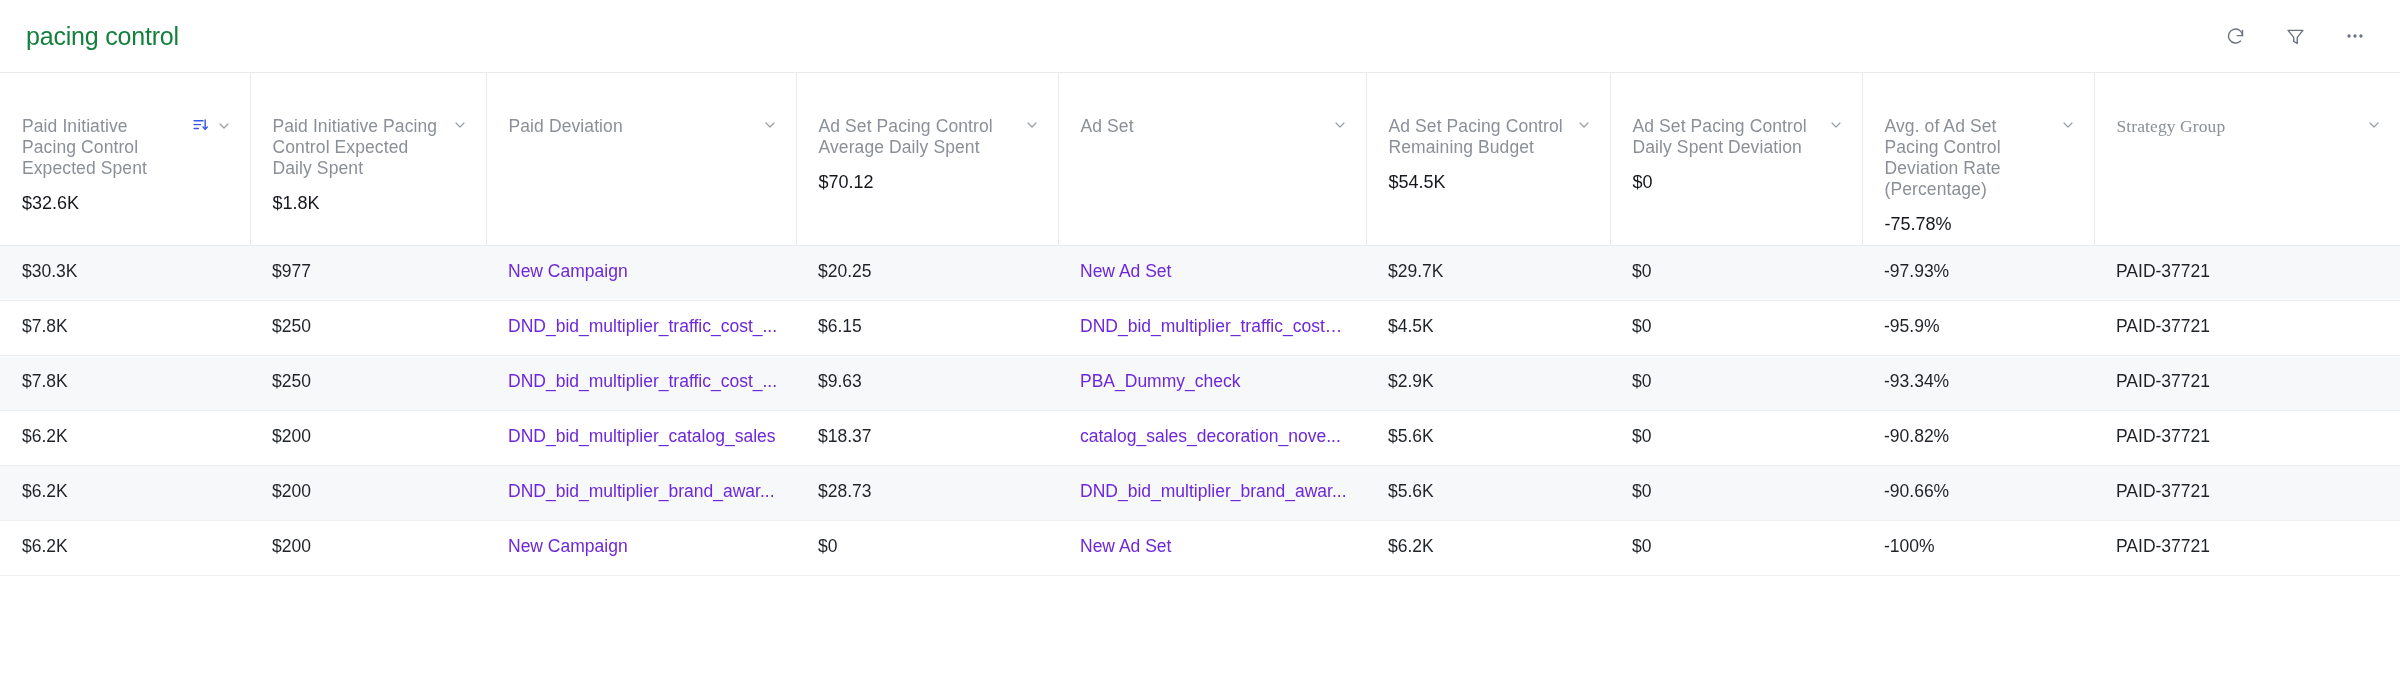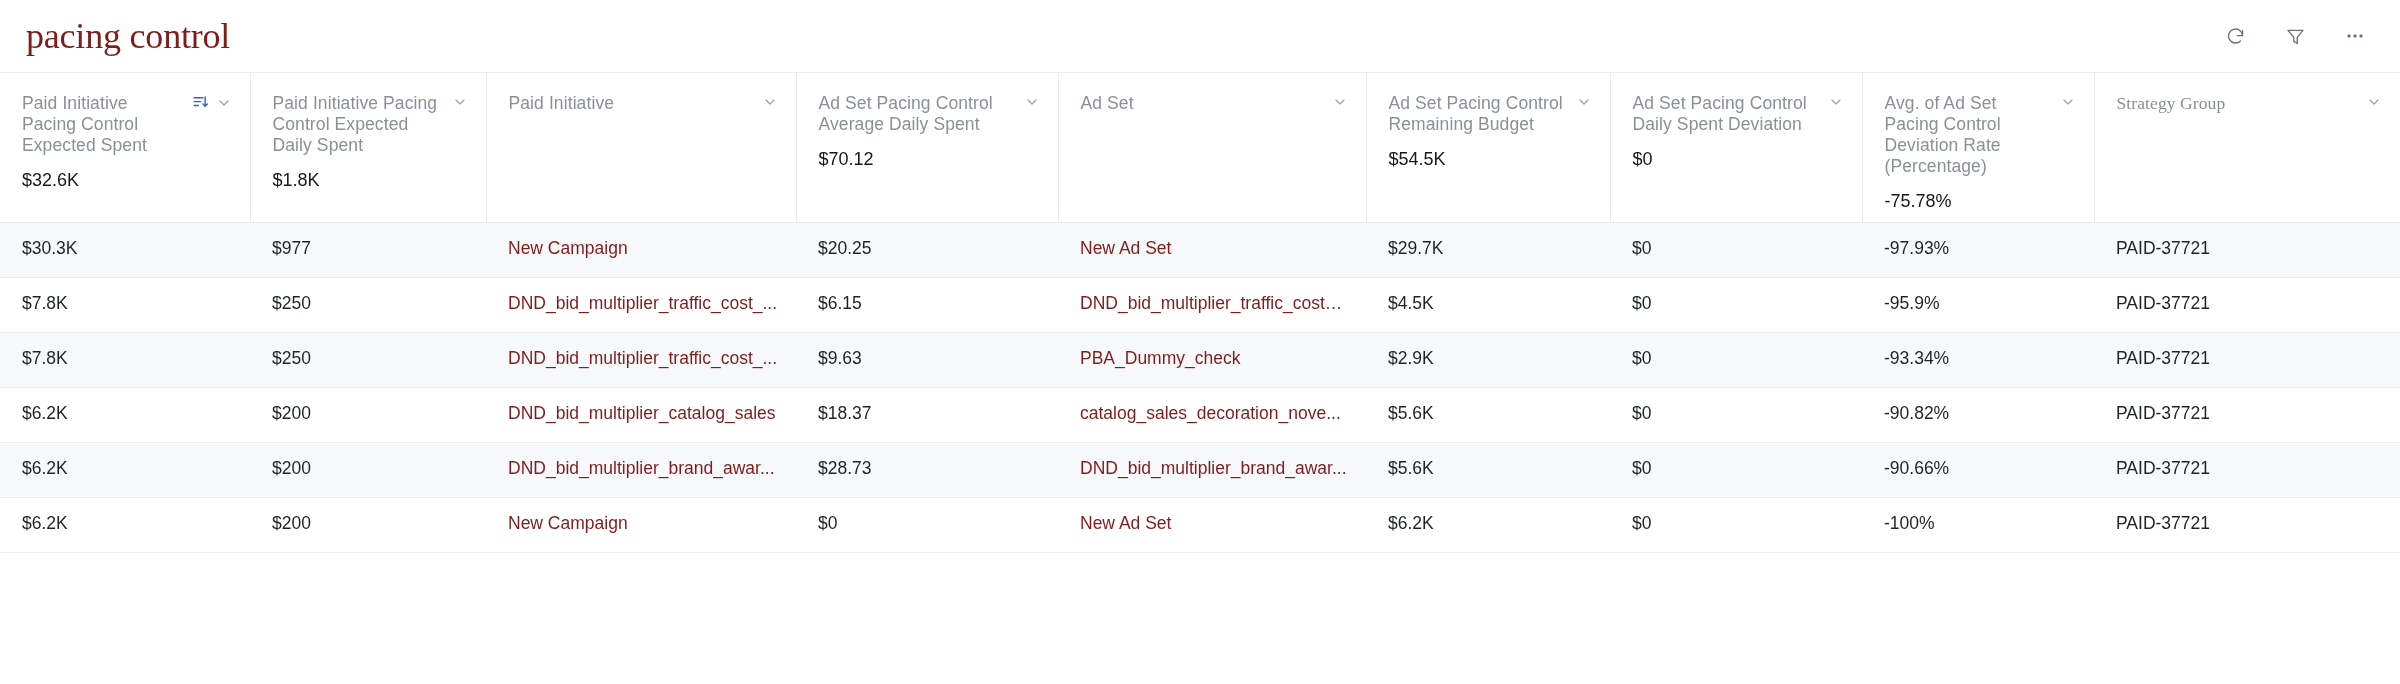--- a/index.html
+++ b/index.html
@@ -27,27 +27,26 @@
     height: 72px;
     flex: 0 0 72px;
     display: flex;
     align-items: center;
     justify-content: space-between;
     padding: 0 30px 0 26px;
     background: #ffffff;
   }
 
   .page-title {
-    font-size: 36px;
+    font-size: 25px;
     line-height: 34px;
-    color: #7f1d1d;
+    color: #15803d;
     font-weight: 400;
     letter-spacing: -0.2px;
     white-space: nowrap;
-    font-family: Liberation Serif, serif;
   }
 
   .topbar-actions {
     display: flex;
     align-items: center;
     gap: 30px;
   }
 
   .icon-btn {
     width: 30px;
@@ -99,20 +98,21 @@
     font-weight: 400;
   }
   thead th:last-child { border-right: none; font-family: Liberation Serif, serif; }
 
   .th-inner {
     display: flex;
     align-items: flex-start;
     justify-content: space-between;
     gap: 10px;
     width: 100%;
+    margin-top: 23px;
   }
 
   .th-label {
     font-size: 17.5px;
     line-height: 21px;
     color: #8a8f98;
     font-weight: 400;
     letter-spacing: 0.1px;
     word-break: break-word;
   }
@@ -149,21 +149,21 @@
     white-space: nowrap;
     overflow: hidden;
     text-overflow: ellipsis;
     margin-left: 28px;
   }
 
   tbody tr.odd td { background: #f7f8fa; }
   tbody tr.even td { background: #ffffff; }
 
   td.link {
-    color: #7f1d1d;
+    color: #6d28d9;
     cursor: pointer;
   }
 </style>
 </head>
 <body>
 
 <div class="app">
 
   <div class="topbar">
     <div class="page-title">pacing control</div>
@@ -237,21 +237,21 @@
                       <polyline points="5 7.5 10 12.5 15 7.5"></polyline>
                     </svg>
                 </span>
               </div>
             </div>
             <div class="th-value">$1.8K</div>
           </th>
 
           <th>
             <div class="th-inner">
-              <div class="th-label">Paid Initiative</div>
+              <div class="th-label">Paid Deviation</div>
               <div class="th-icons">
                 <span class="chev">
                   <svg width="16" height="16" viewBox="0 0 20 20" fill="none" stroke="currentColor" stroke-width="1.5" stroke-linecap="round" stroke-linejoin="round">
                       <polyline points="5 7.5 10 12.5 15 7.5"></polyline>
                     </svg>
                 </span>
               </div>
             </div>
             <div class="th-value"></div>
           </th>

